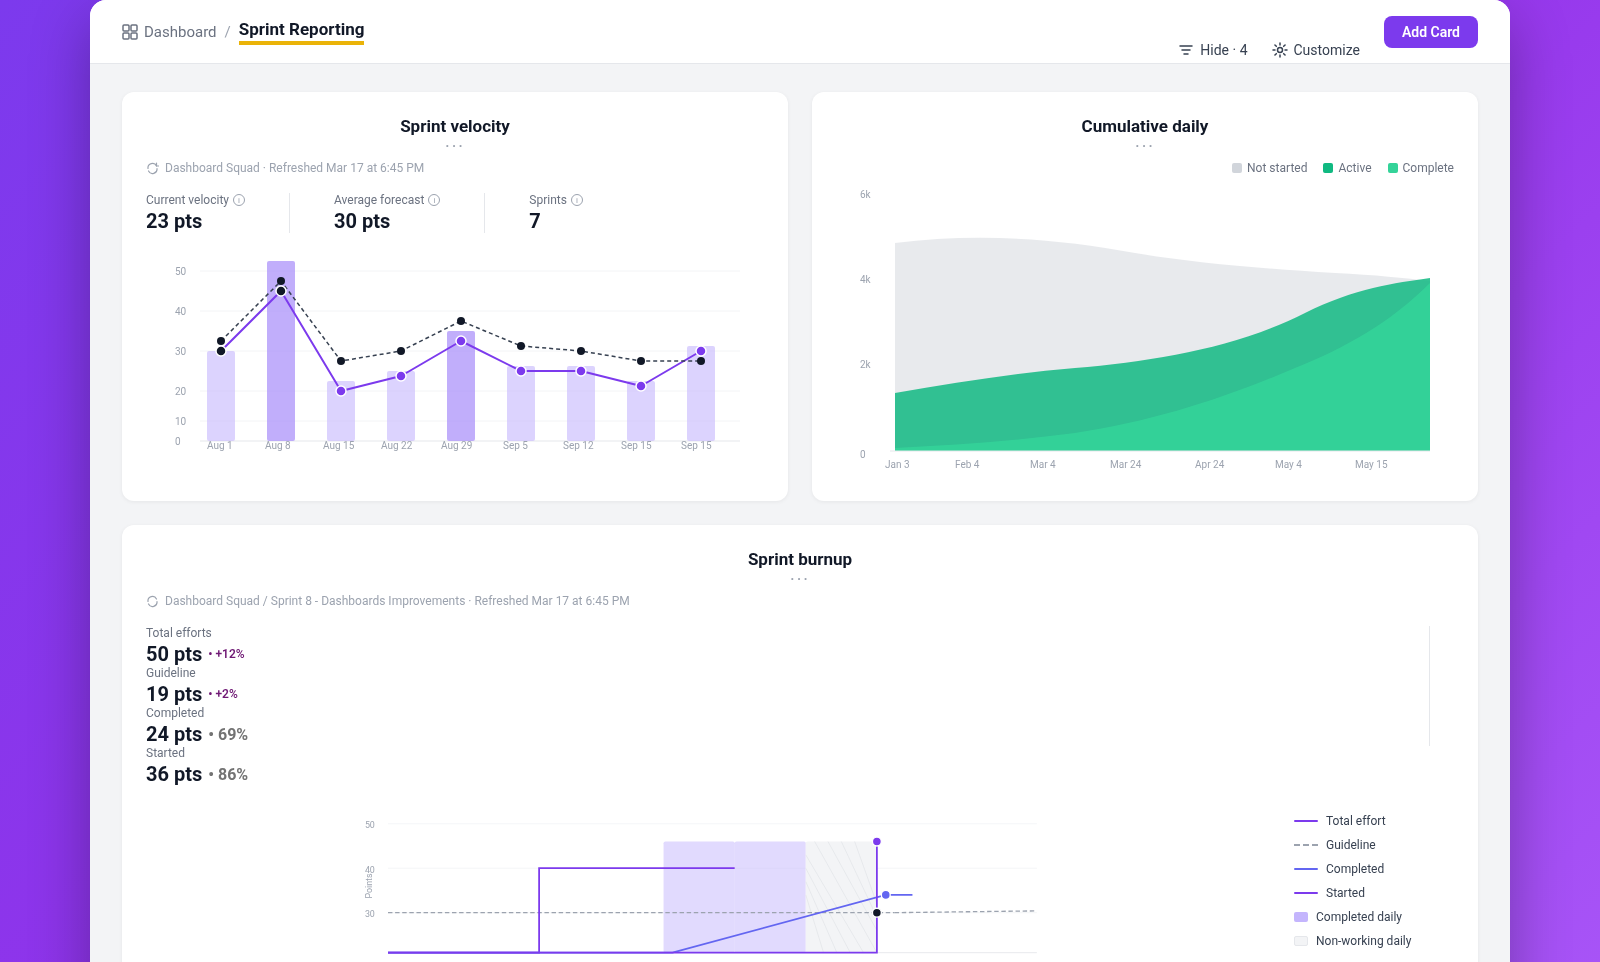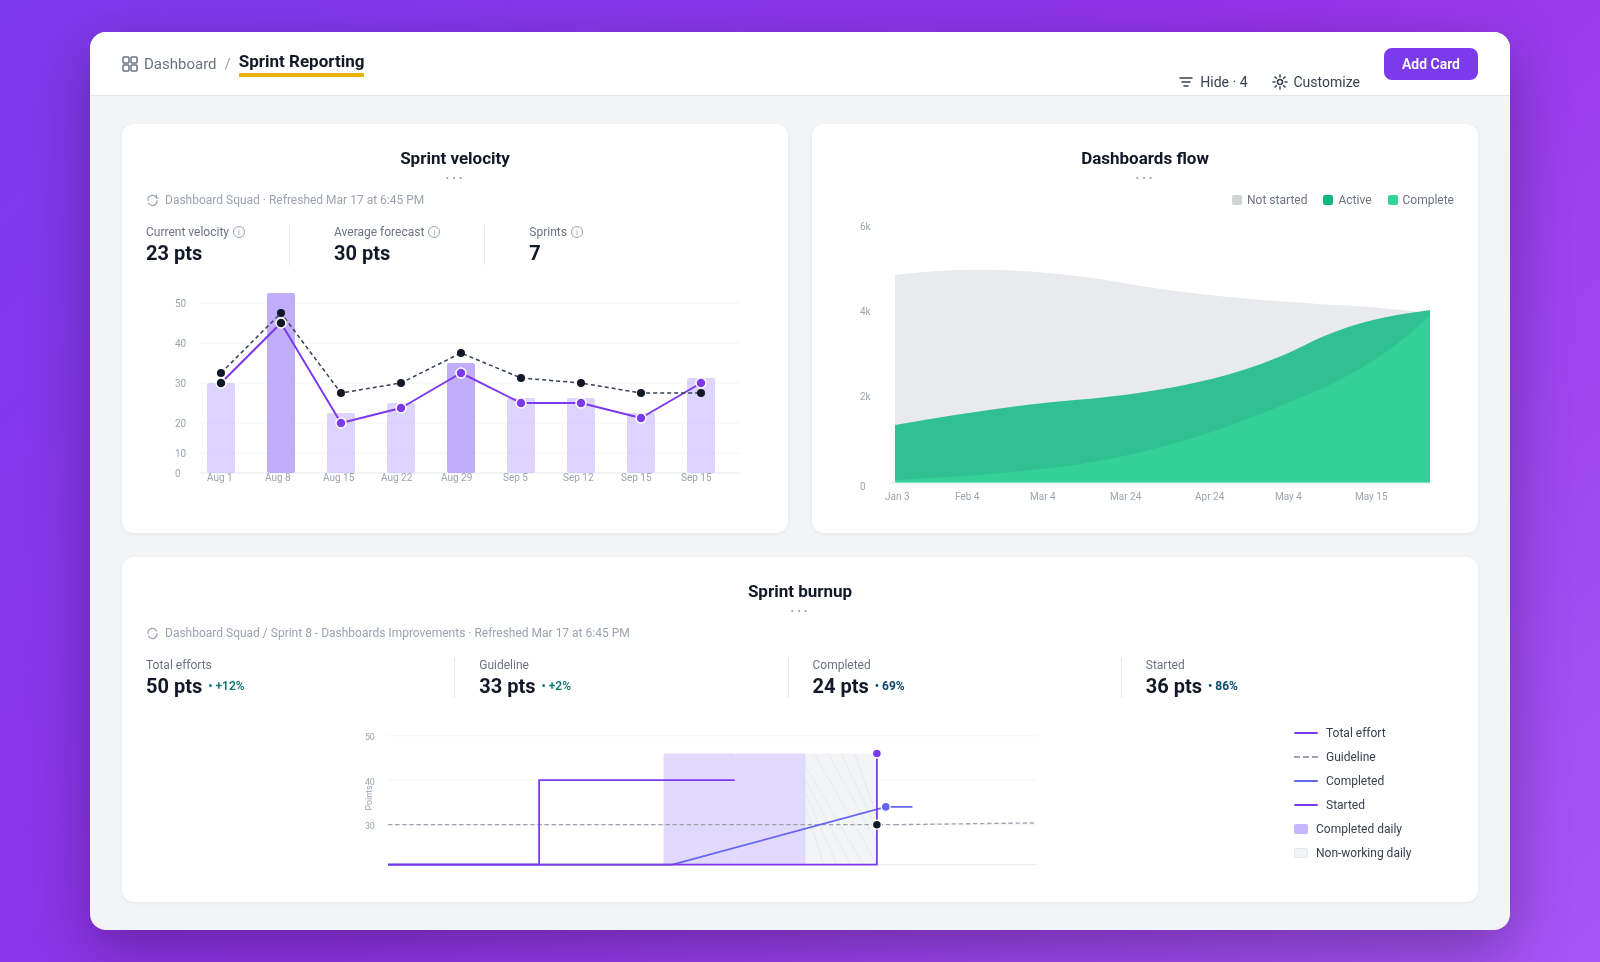--- a/index.html
+++ b/index.html
@@ -184,20 +184,21 @@
       background: #fff;
       border-radius: 12px;
       padding: 24px;
       box-shadow: 0 1px 4px rgba(0,0,0,0.06);
     }
     .burnup-stats {
       display: flex;
       gap: 0;
       margin-bottom: 20px;
       margin-top: 14px;
+      flex-direction: column;
     }
     .burnup-stat {
       flex: 1;
       padding-right: 24px;
       border-right: 1px solid #e5e7eb;
       margin-right: 24px;
     }
     .burnup-stat:last-child {
       border-right: none;
       margin-right: 0;
@@ -211,26 +212,26 @@
       font-size: 20px;
       font-weight: 700;
       color: #111827;
       display: flex;
       align-items: center;
       gap: 6px;
     }
     .stat-badge-green {
       font-size: 12px;
       font-weight: 600;
-      color: #0f766e;
+      color: #701a75;
       text-align: center;
     }
     .stat-badge-gray {
-      font-size: 12px;
-      color: #0c4a6e;
+      font-size: 16px;
+      color: #737373;
     }
     .burnup-bottom {
       display: flex;
       gap: 24px;
     }
     .burnup-chart-area {
       flex: 1;
       height: 160px;
       position: relative;
     }
@@ -432,21 +433,21 @@
           <text x="276" y="198" class="x-axis-label">Aug 29</text>
           <text x="338" y="198" class="x-axis-label">Sep 5</text>
           <text x="398" y="198" class="x-axis-label">Sep 12</text>
           <text x="456" y="198" class="x-axis-label">Sep 15</text>
           <text x="516" y="198" class="x-axis-label">Sep 15</text>
         </svg>
       </div>
 
       <div class="card">
         <div class="card-header">
-          <span class="card-title">Dashboards flow</span>
+          <span class="card-title">Cumulative daily</span>
           <span class="card-menu">···</span>
         </div>
         
         <div class="legend">
           <div class="legend-item">
             <div class="legend-dot" style="background:#d1d5db;"></div>
             <span>Not started</span>
           </div>
           <div class="legend-item">
             <div class="legend-dot" style="background:#10b981;"></div>
@@ -500,21 +501,21 @@
         <div class="burnup-stat">
           <div class="burnup-stat-label">Total efforts</div>
           <div class="burnup-stat-value">
             <span>50 pts</span>
             <span class="stat-badge-green">• +12%</span>
           </div>
         </div>
         <div class="burnup-stat">
           <div class="burnup-stat-label">Guideline</div>
           <div class="burnup-stat-value">
-            <span>33 pts</span>
+            <span>19 pts</span>
             <span class="stat-badge-green">• +2%</span>
           </div>
         </div>
         <div class="burnup-stat">
           <div class="burnup-stat-label">Completed</div>
           <div class="burnup-stat-value">
             <span>24 pts</span>
             <span class="stat-badge-gray">• 69%</span>
           </div>
         </div>

